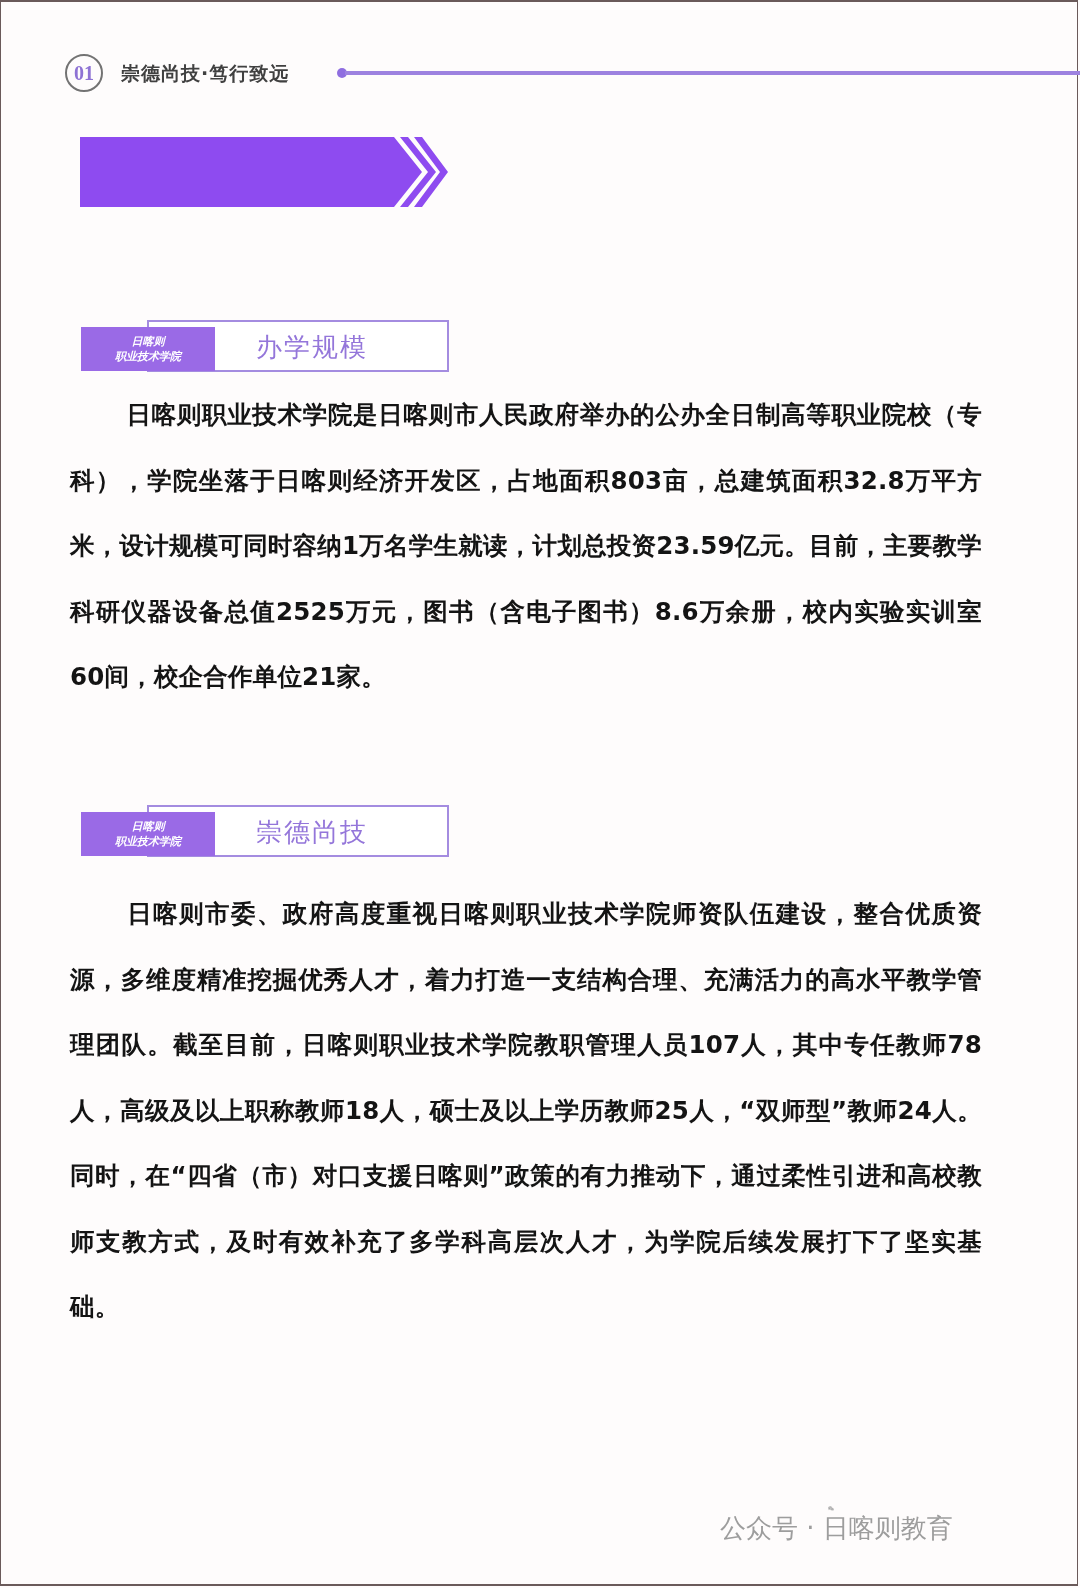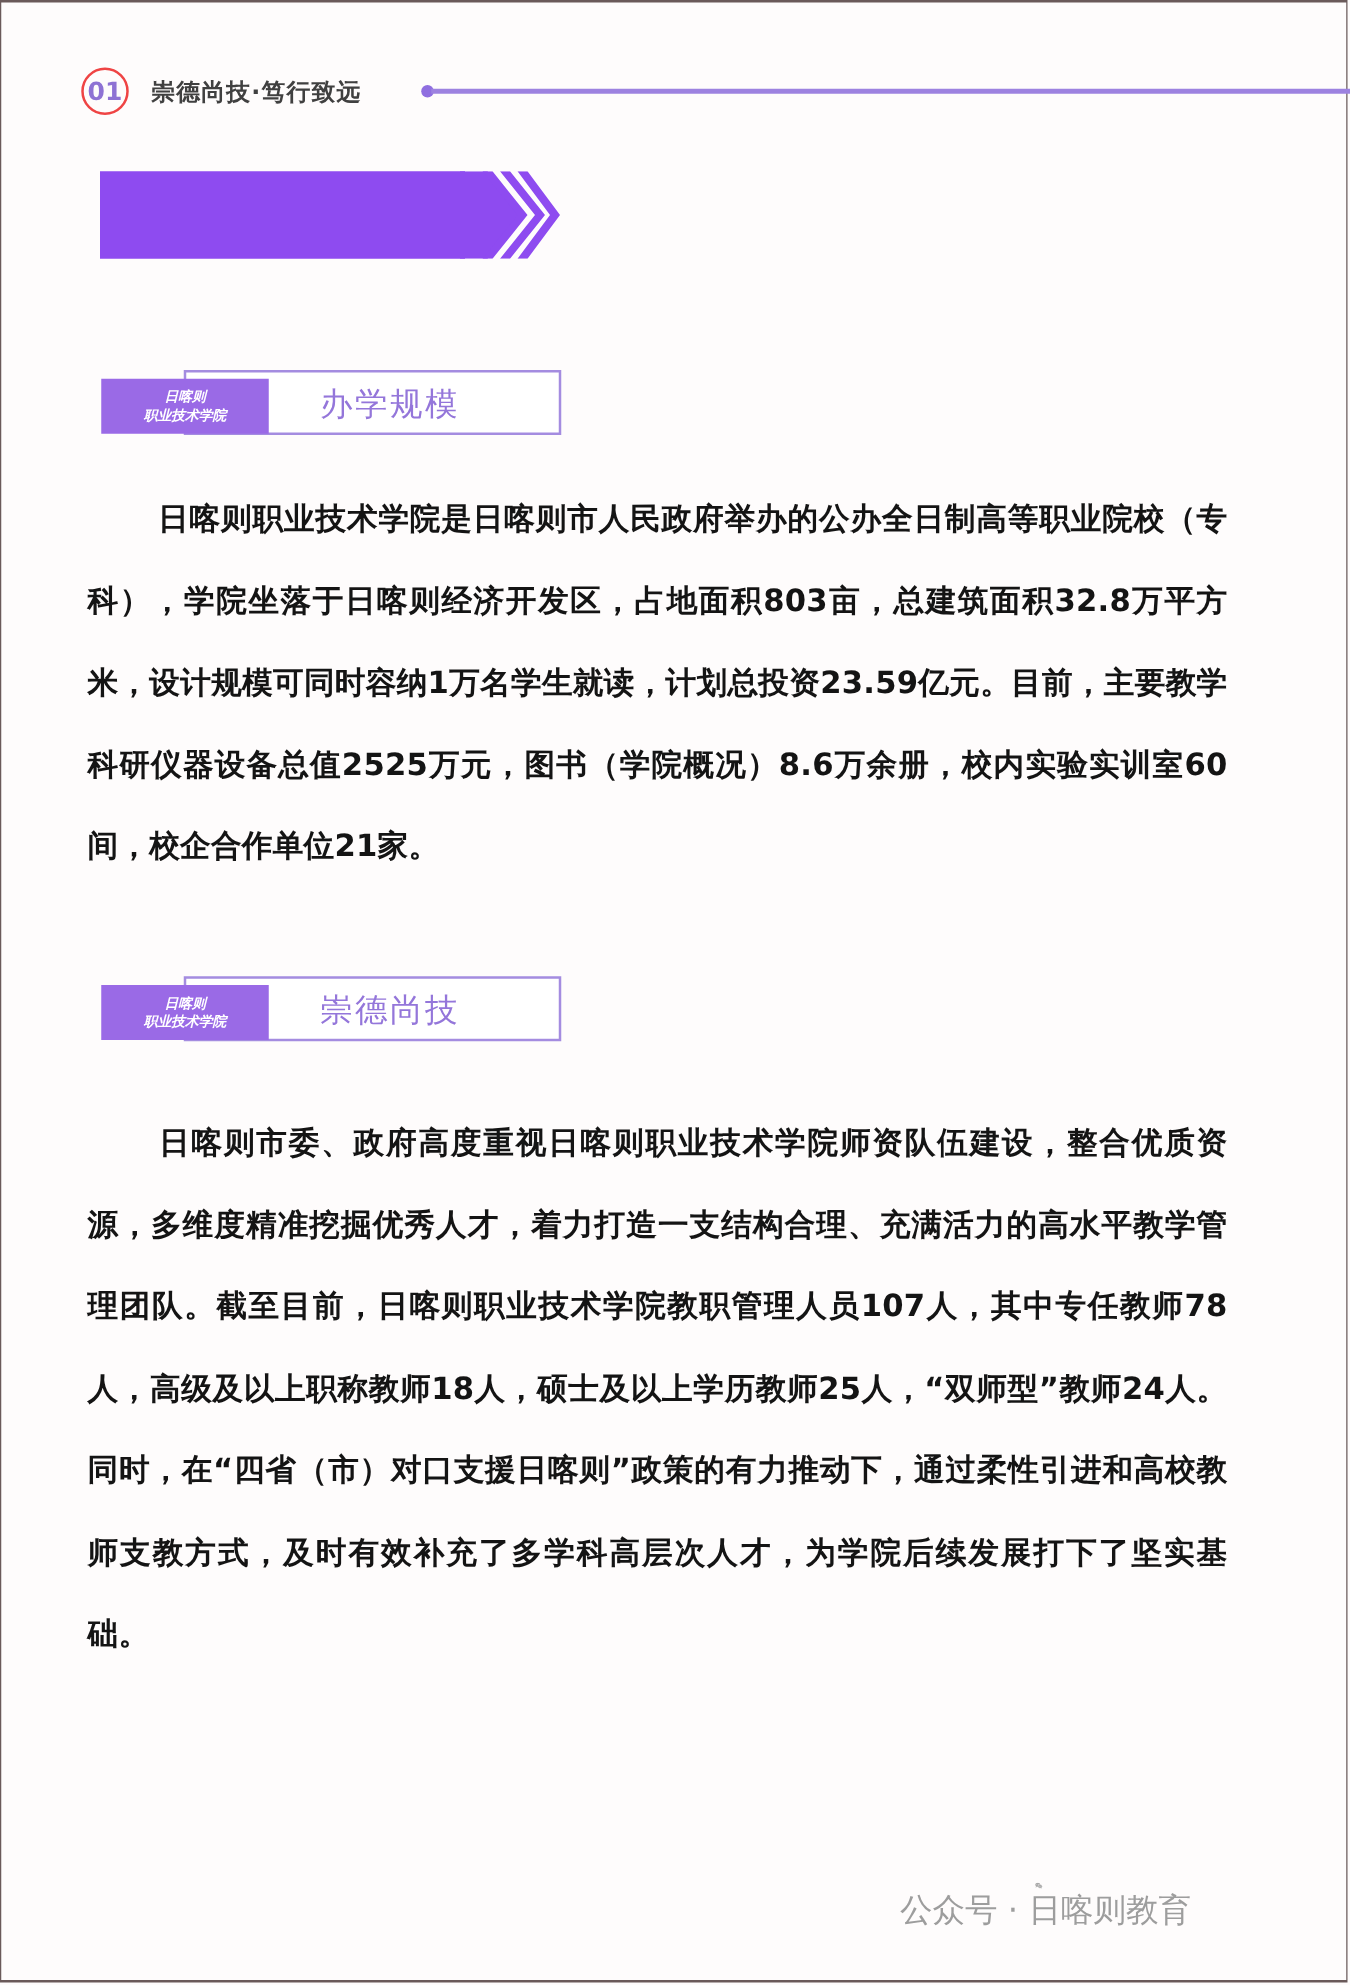--- a/index.html
+++ b/index.html
@@ -7,40 +7,40 @@
     width: 1080px; height: 1588px; background: #fefcfc; position: relative; overflow: hidden;
     font-family: "DejaVu Sans", sans-serif; color: #1a1a1a;
   }
   .frame {
     position: absolute; left: 0; top: 0; width: 1078px; height: 1586px;
     border: 1px solid #6a5a5a; border-top-width: 2px; border-bottom-width: 2px; box-sizing: border-box;
   }
   
   .hdr { position: absolute; left: 65px; top: 54px; height: 40px; width: 1015px; }
   .hdr-num {
-    position: absolute; left: 0; top: 0; width: 38px; height: 38px; border: 2px solid #ef4444;
+    position: absolute; left: 0; top: 0; width: 38px; height: 38px; border: 2px solid #737373;
     border-radius: 50%; color: #8e72d4; font-weight: bold; font-size: 20px;
-    display: flex; align-items: center; justify-content: center; box-sizing: border-box;
+    display: flex; align-items: center; justify-content: center; box-sizing: border-box; font-family: Liberation Serif, serif;
   }
   .hdr-text { position: absolute; left: 56px; top: 7px; color: #404040; font-weight: bold; font-size: 19px; letter-spacing: 1px; }
   .hdr-dot { position: absolute; left: 272px; top: 14px; width: 10px; height: 10px; border-radius: 50%; background: #8f6ee0; }
   .hdr-line { position: absolute; left: 280px; top: 17px; right: 0; height: 4px; background: #9d82e0; }
 
   
   .banner { position: absolute; left: 80px; top: 137px; width: 366px; height: 70px; }
   .banner-body {
     position: absolute; left: 0; top: 0; width: 292px; height: 70px; background: #8e4bf0;
   }
   .banner-title {
     position: absolute; left: 18px; top: 6px; color: #ffffff; font-weight: bold; font-size: 40px; letter-spacing: 2px;
   }
   .banner svg { position: absolute; left: 288px; top: 0; }
 
   
-  .sub { position: absolute; left: 81px; width: 372px; height: 56px; }
+  .sub { position: absolute; left: 81px; width: 372px; height: 56px; margin-top: 24px; }
   .sub-outline {
     position: absolute; left: 66px; top: 0; width: 302px; height: 52px; border: 2px solid #a48ce0; box-sizing: border-box; background: #fff;
   }
   .sub-tag {
     position: absolute; left: 0; top: 7px; width: 134px; height: 44px; background: #9a6ae6; color: #fff;
     font-size: 11px; font-weight: bold; line-height: 15px; text-align: center; font-style: italic;
     display: flex; flex-direction: column; justify-content: center;
   }
   .sub-title {
     position: absolute; left: 175px; top: 10px; color: #9476da; font-size: 26px; font-weight: normal; letter-spacing: 2px;
@@ -81,21 +81,21 @@
 
 <div class="sub" style="top:296px;">
   <div class="sub-outline"></div>
   <div class="sub-tag">
     <span>日喀则</span>
     <span>职业技术学院</span>
   </div>
   <div class="sub-title">办学规模</div>
 </div>
 
-<div class="para" style="top:382px;"><span class="indent"></span><span>日喀则职业技术学院是日喀则市人民政府举办的公办全日制高等职业院校（专科），学院坐落于日喀则经济开发区，占地面积803亩，总建筑面积32.8万平方米，设计规模可同时容纳1万名学生就读，计划总投资23.59亿元。目前，主要教学科研仪器设备总值2525万元，图书（学院概况）8.6万余册，校内实验实训室60间，校企合作单位21家。</span></div>
+<div class="para" style="top:382px;"><span class="indent"></span><span>日喀则职业技术学院是日喀则市人民政府举办的公办全日制高等职业院校（专科），学院坐落于日喀则经济开发区，占地面积803亩，总建筑面积32.8万平方米，设计规模可同时容纳1万名学生就读，计划总投资23.59亿元。目前，主要教学科研仪器设备总值2525万元，图书（含电子图书）8.6万余册，校内实验实训室60间，校企合作单位21家。</span></div>
 
 <div class="sub" style="top:781px;">
   <div class="sub-outline"></div>
   <div class="sub-tag">
     <span>日喀则</span>
     <span>职业技术学院</span>
   </div>
   <div class="sub-title">崇德尚技</div>
 </div>
 

